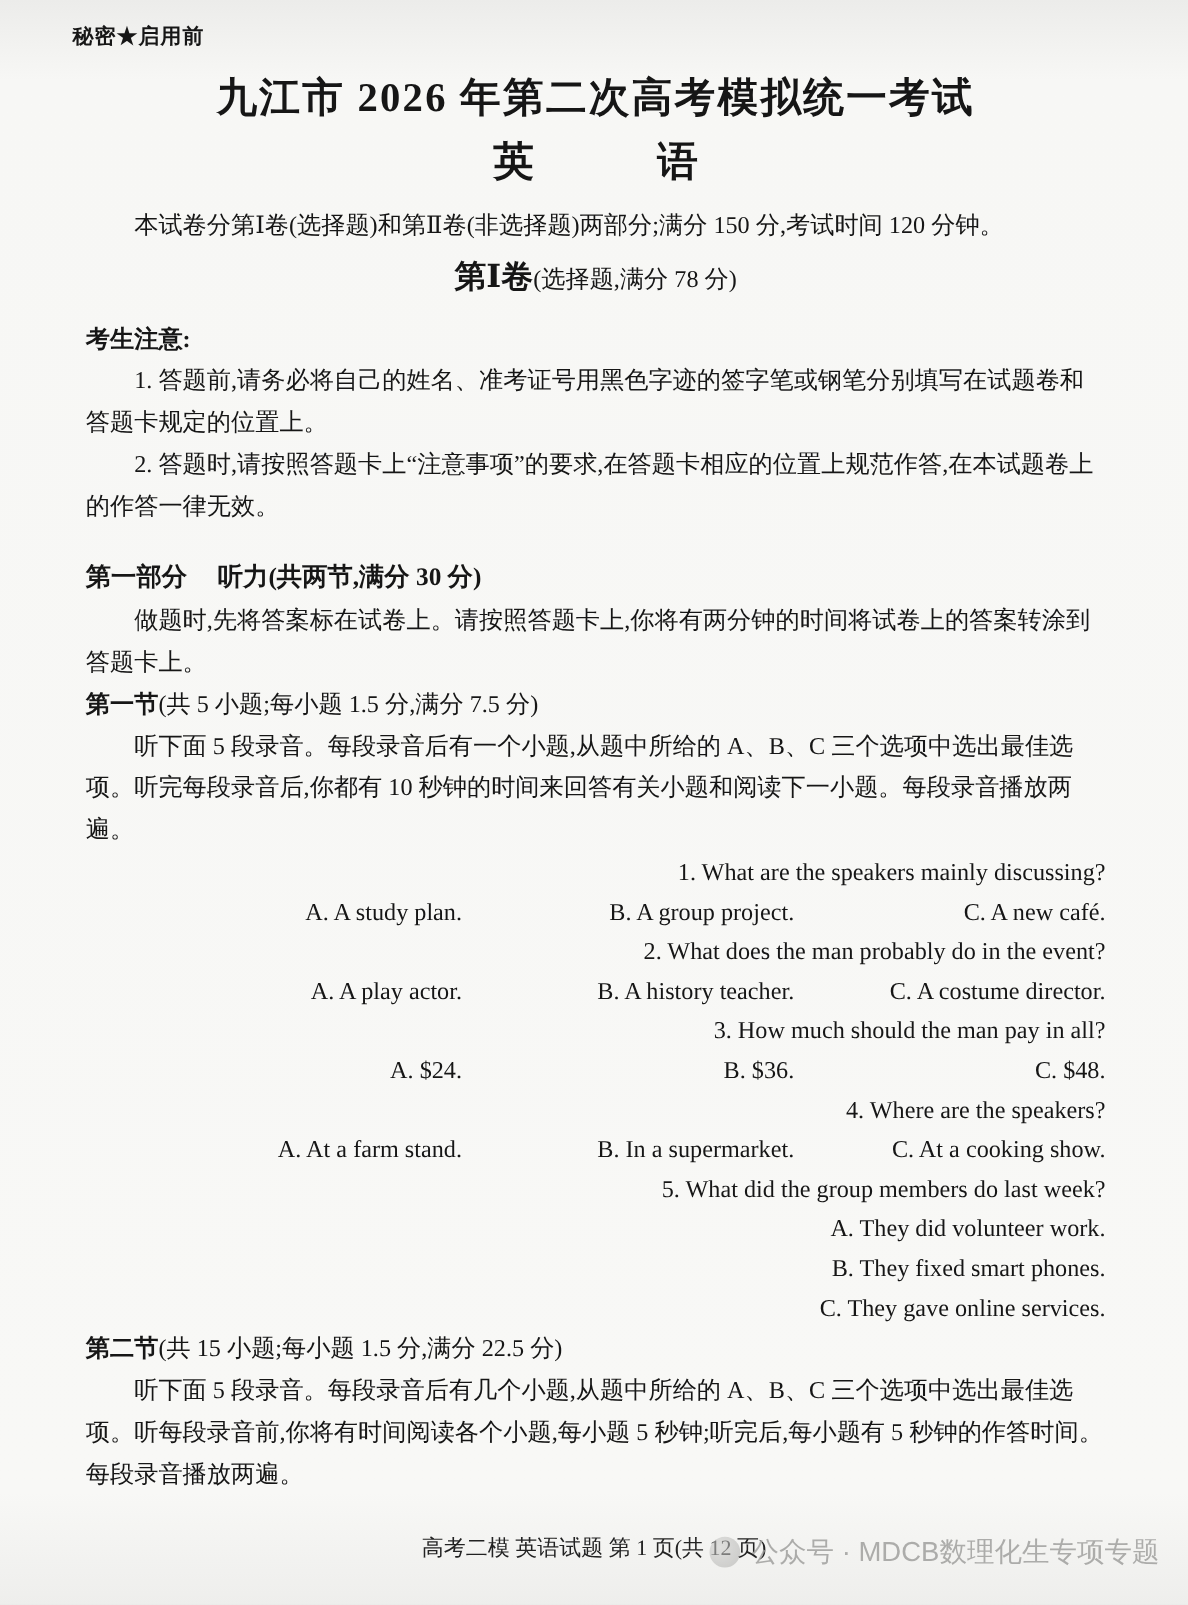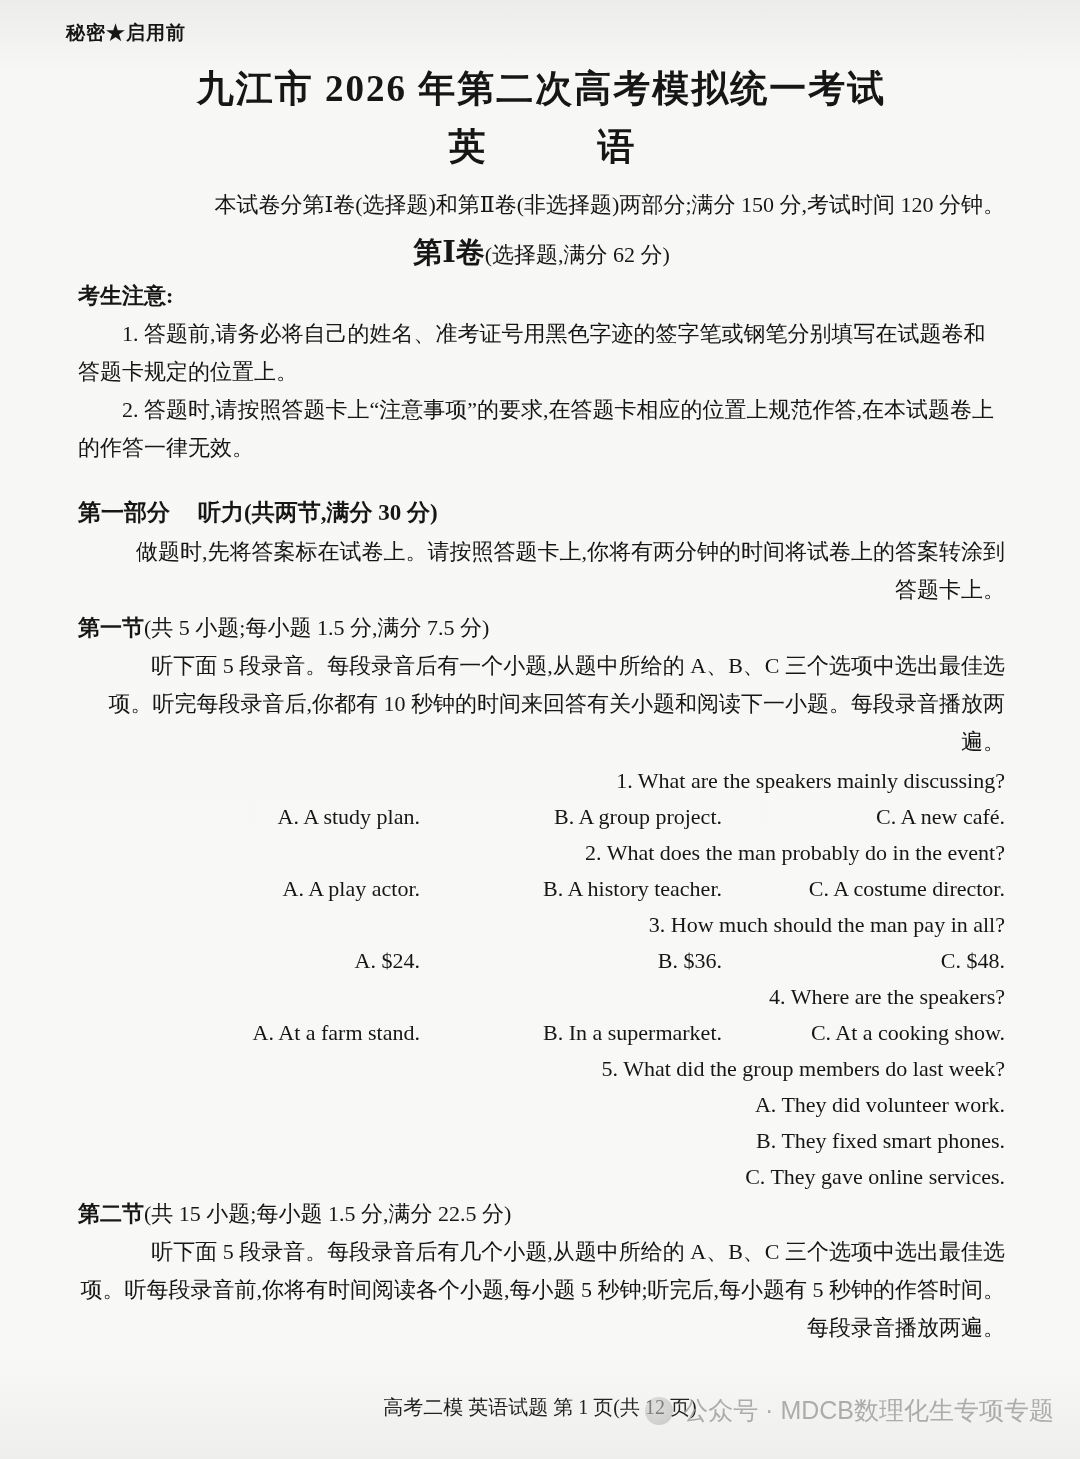--- a/index.html
+++ b/index.html
@@ -33,29 +33,29 @@
   .subject {
     display: flex;
     justify-content: center;
     gap: 112px;
     font-size: 37px;
     font-weight: 700;
     margin-top: 8px;
   }
 
   p { margin: 0; font-size: 22px; line-height: 38px; }
-  .indent { text-indent: 2em; text-align: right; }
+  .indent { text-indent: 2em; }
 
   .intro { margin-top: 14px; }
 
   .volume-heading { text-align: center; margin-top: 8px; line-height: 40px; }
   .volume-heading .vol-main { font-size: 29px; font-weight: 700; }
   .volume-heading .vol-sub { font-size: 22px; font-weight: 400; }
 
-  .notice-heading { font-size: 22px; font-weight: 700; line-height: 38px; margin-top: 0; }
+  .notice-heading { font-size: 22px; font-weight: 700; line-height: 38px; margin-top: 12px; }
   .notice-item { font-size: 22px; line-height: 38px; text-indent: 2em; }
 
   .part-heading {
     margin-top: 26px;
     font-size: 23px;
     font-weight: 700;
     line-height: 40px;
   }
   .part-heading .part-label { margin-right: 28px; }
 
@@ -113,21 +113,21 @@
     <h1 class="title">九江市 2026 年第二次高考模拟统一考试</h1>
 
     <div class="subject">
       <span>英</span>
       <span>语</span>
     </div>
 
     <p class="intro indent">本试卷分第Ⅰ卷(选择题)和第Ⅱ卷(非选择题)两部分;满分 150 分,考试时间 120 分钟。</p>
 
     <div class="volume-heading">
-      <span class="vol-main">第Ⅰ卷</span><span class="vol-sub">(选择题,满分 62 分)</span>
+      <span class="vol-main">第Ⅰ卷</span><span class="vol-sub">(选择题,满分 78 分)</span>
     </div>
 
     <div class="notice-heading">考生注意:</div>
     <p class="notice-item">1. 答题前,请务必将自己的姓名、准考证号用黑色字迹的签字笔或钢笔分别填写在试题卷和答题卡规定的位置上。</p>
     <p class="notice-item">2. 答题时,请按照答题卡上“注意事项”的要求,在答题卡相应的位置上规范作答,在本试题卷上的作答一律无效。</p>
 
     <div class="part-heading">
       <span class="part-label">第一部分</span><span>听力(共两节,满分 30 分)</span>
     </div>
     <p class="indent">做题时,先将答案标在试卷上。请按照答题卡上,你将有两分钟的时间将试卷上的答案转涂到答题卡上。</p>

